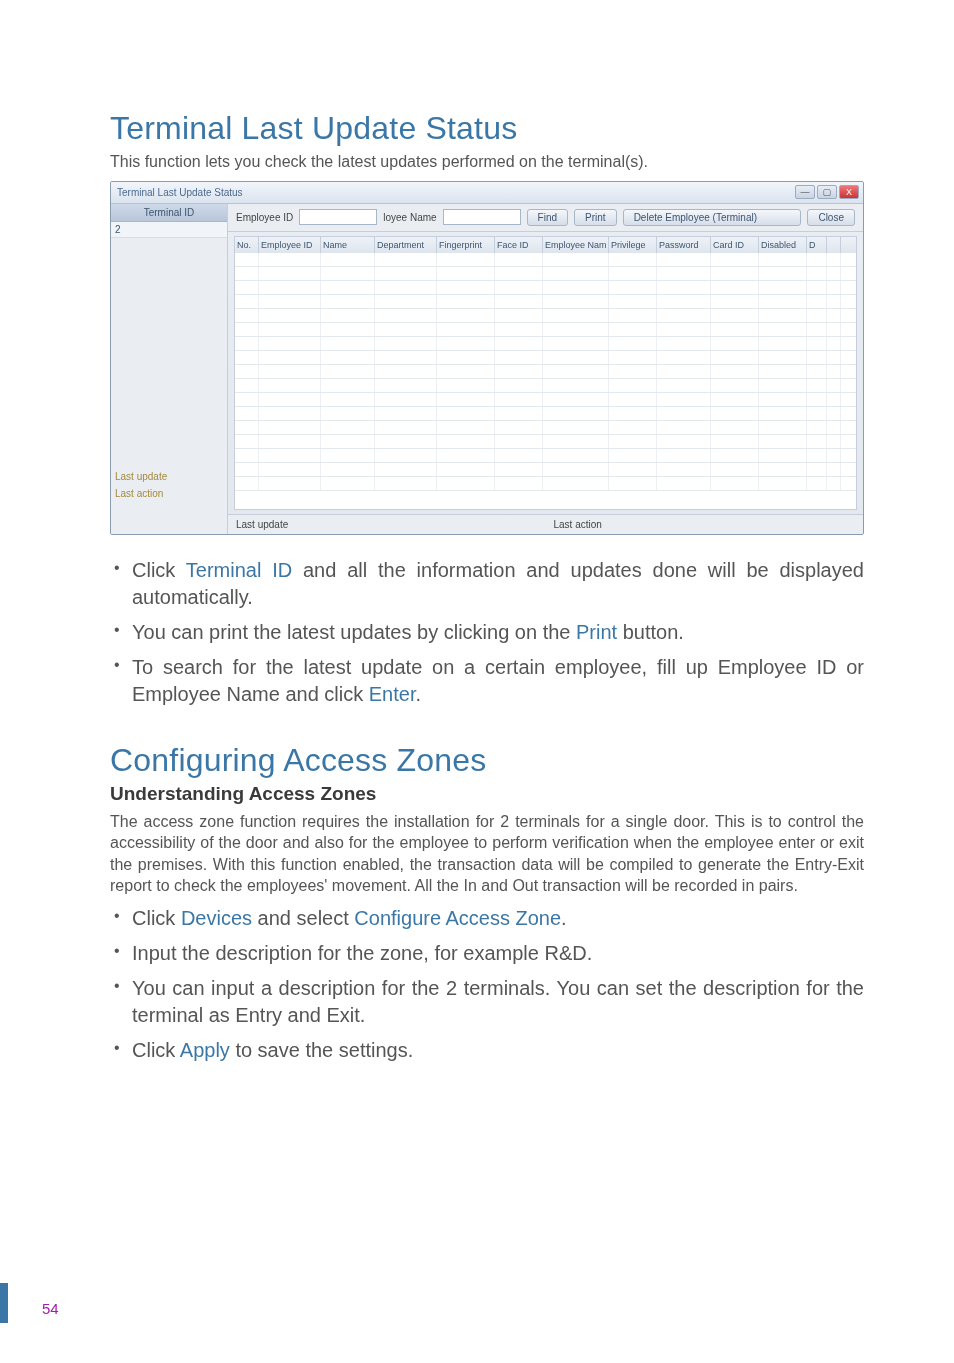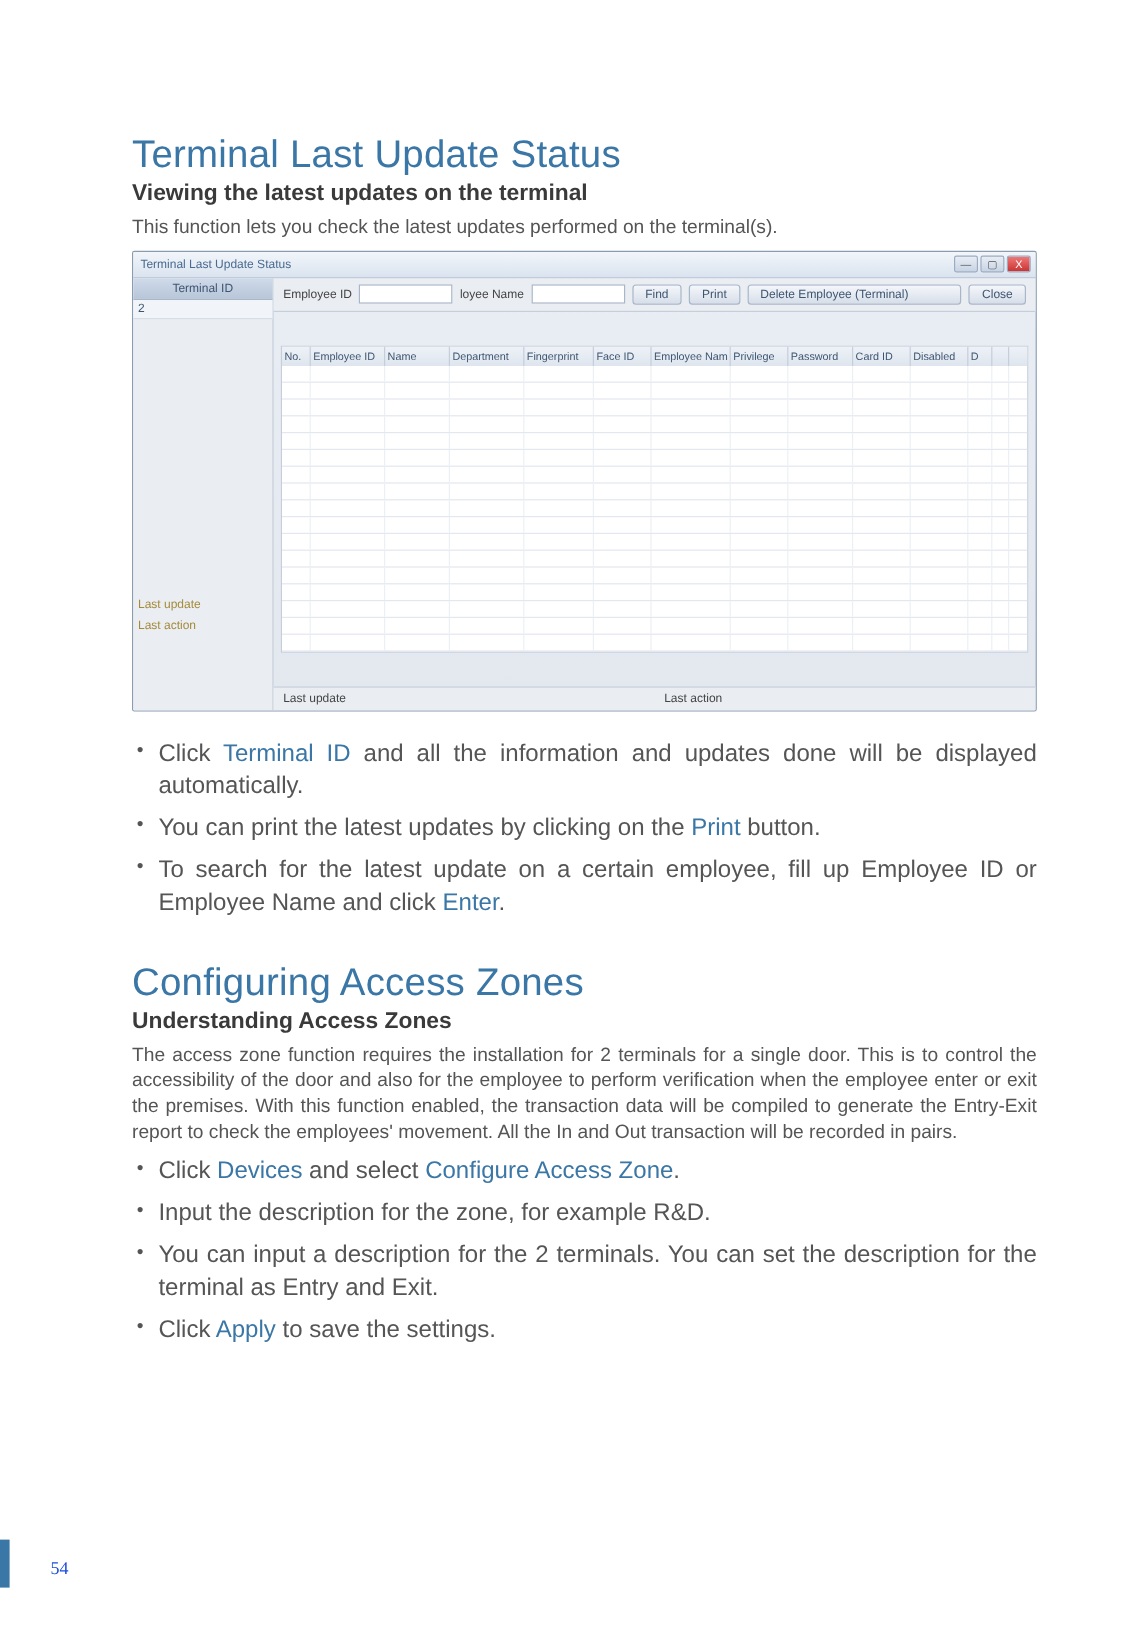--- a/index.html
+++ b/index.html
@@ -13,47 +13,46 @@
   .titlebar-text { color:#4a6a8e; font-size:10px; }
   .win-controls { display:flex; gap:2px; }
   .win-btn { width:20px; height:14px; background:linear-gradient(#e8edf4,#c8d4e4); border:1px solid #9cabc0; border-radius:2px; font-size:9px; text-align:center; line-height:12px; color:#555;}
   .win-btn.close { background:linear-gradient(#e77,#c33); color:#fff;}
   .app-body { display:flex; }
   .sidebar { width:117px; background:#eaeef3; border-right:1px solid #c6cedb; min-height:330px; }
   .side-header { background:linear-gradient(#cfdae9,#b8c6d9); font-size:10px; color:#3e5570; text-align:center; padding:3px 0; border-bottom:1px solid #a8b6c9; }
   .side-entry { font-size:10px; color:#3e5570; padding:2px 4px; border-bottom:1px solid #d6dde6; background:#f1f4f8;}
   .side-fill { height:230px; }
   .side-link { font-size:10px; color:#a58a3a; padding:3px 4px; }
-  .main { flex:1; display:flex; flex-direction:column;gap:24px; }
+  .main { flex:1; display:flex; flex-direction:column; }
   .toolbar { display:flex; align-items:center; gap:6px; padding:5px 8px; background:#eaeef3; border-bottom:1px solid #c6cedb; font-size:10px; color:#444;}
   .tool-input { background:#fff; border:1px solid #a8b6c9; height:16px; width:78px; }
   .tool-btn { background:linear-gradient(#f4f7fb,#d7dee9); border:1px solid #a8b6c9; border-radius:3px; padding:2px 10px; font-size:10px; color:#3e5570;}
   .grid { flex:1; background:#fff; margin:4px 6px; border:1px solid #c6cedb; display:flex; flex-direction:column;}
   .grid-head { display:flex; background:linear-gradient(#eef2f7,#dee5ee); font-size:9px; color:#3e5570;}
   .gh { border-right:1px solid #c6cedb; padding:3px 2px; text-align:left; overflow:hidden; white-space:nowrap;}
   .grid-rows { flex:1; display:flex; flex-direction:column;}
   .gr { display:flex; height:14px; border-bottom:1px solid #e3e7ee;}
   .gc { border-right:1px solid #eceff4;}
   .footer-bar { display:flex; background:#eaeef3; border-top:1px solid #c6cedb; font-size:10px; color:#444;}
   .fb-cell { flex:1; padding:4px 8px; }
   ul.instr { list-style:none; margin:6px 0 34px 0; }
   ul.instr li { position:relative; padding-left:22px; font-size:20px; color:#555; line-height:1.35; margin-bottom:8px; text-align:justify;}
   ul.instr li::before { content:"•"; position:absolute; left:4px; top:0; color:#555; font-size:16px;}
   .link-text { color:#3b77a6; }
-  .page-number { position:absolute; left:42px; bottom:46px; font-size:15px; color:#1d4ed8;font-family:Liberation Serif, serif;}
+  .page-number { position:absolute; left:42px; bottom:46px; font-size:15px; color:#a21caf;}
   .page-tab { position:absolute; left:0; bottom:40px; width:8px; height:40px; background:#3b77a6;}
   
   .c0{width:24px}.c1{width:62px}.c2{width:54px}.c3{width:62px}.c4{width:58px}.c5{width:48px}.c6{width:66px}.c7{width:48px}.c8{width:54px}.c9{width:48px}.c10{width:48px}.c11{width:20px}.c12{width:14px}
 </style>
 </head>
 <body>
 
 <div class="page">
   <div class="section-title">Terminal Last Update Status</div>
-  <div class="sub-title">Viewing the latest updates on the terminal</div>
   <div class="body-text">This function lets you check the latest updates performed on the terminal(s).</div>
 
   <div class="screenshot">
     <div class="titlebar">
       <span class="titlebar-text">Terminal Last Update Status</span>
       <div class="win-controls">
         <div class="win-btn">—</div>
         <div class="win-btn">▢</div>
         <div class="win-btn close">X</div>
       </div>

